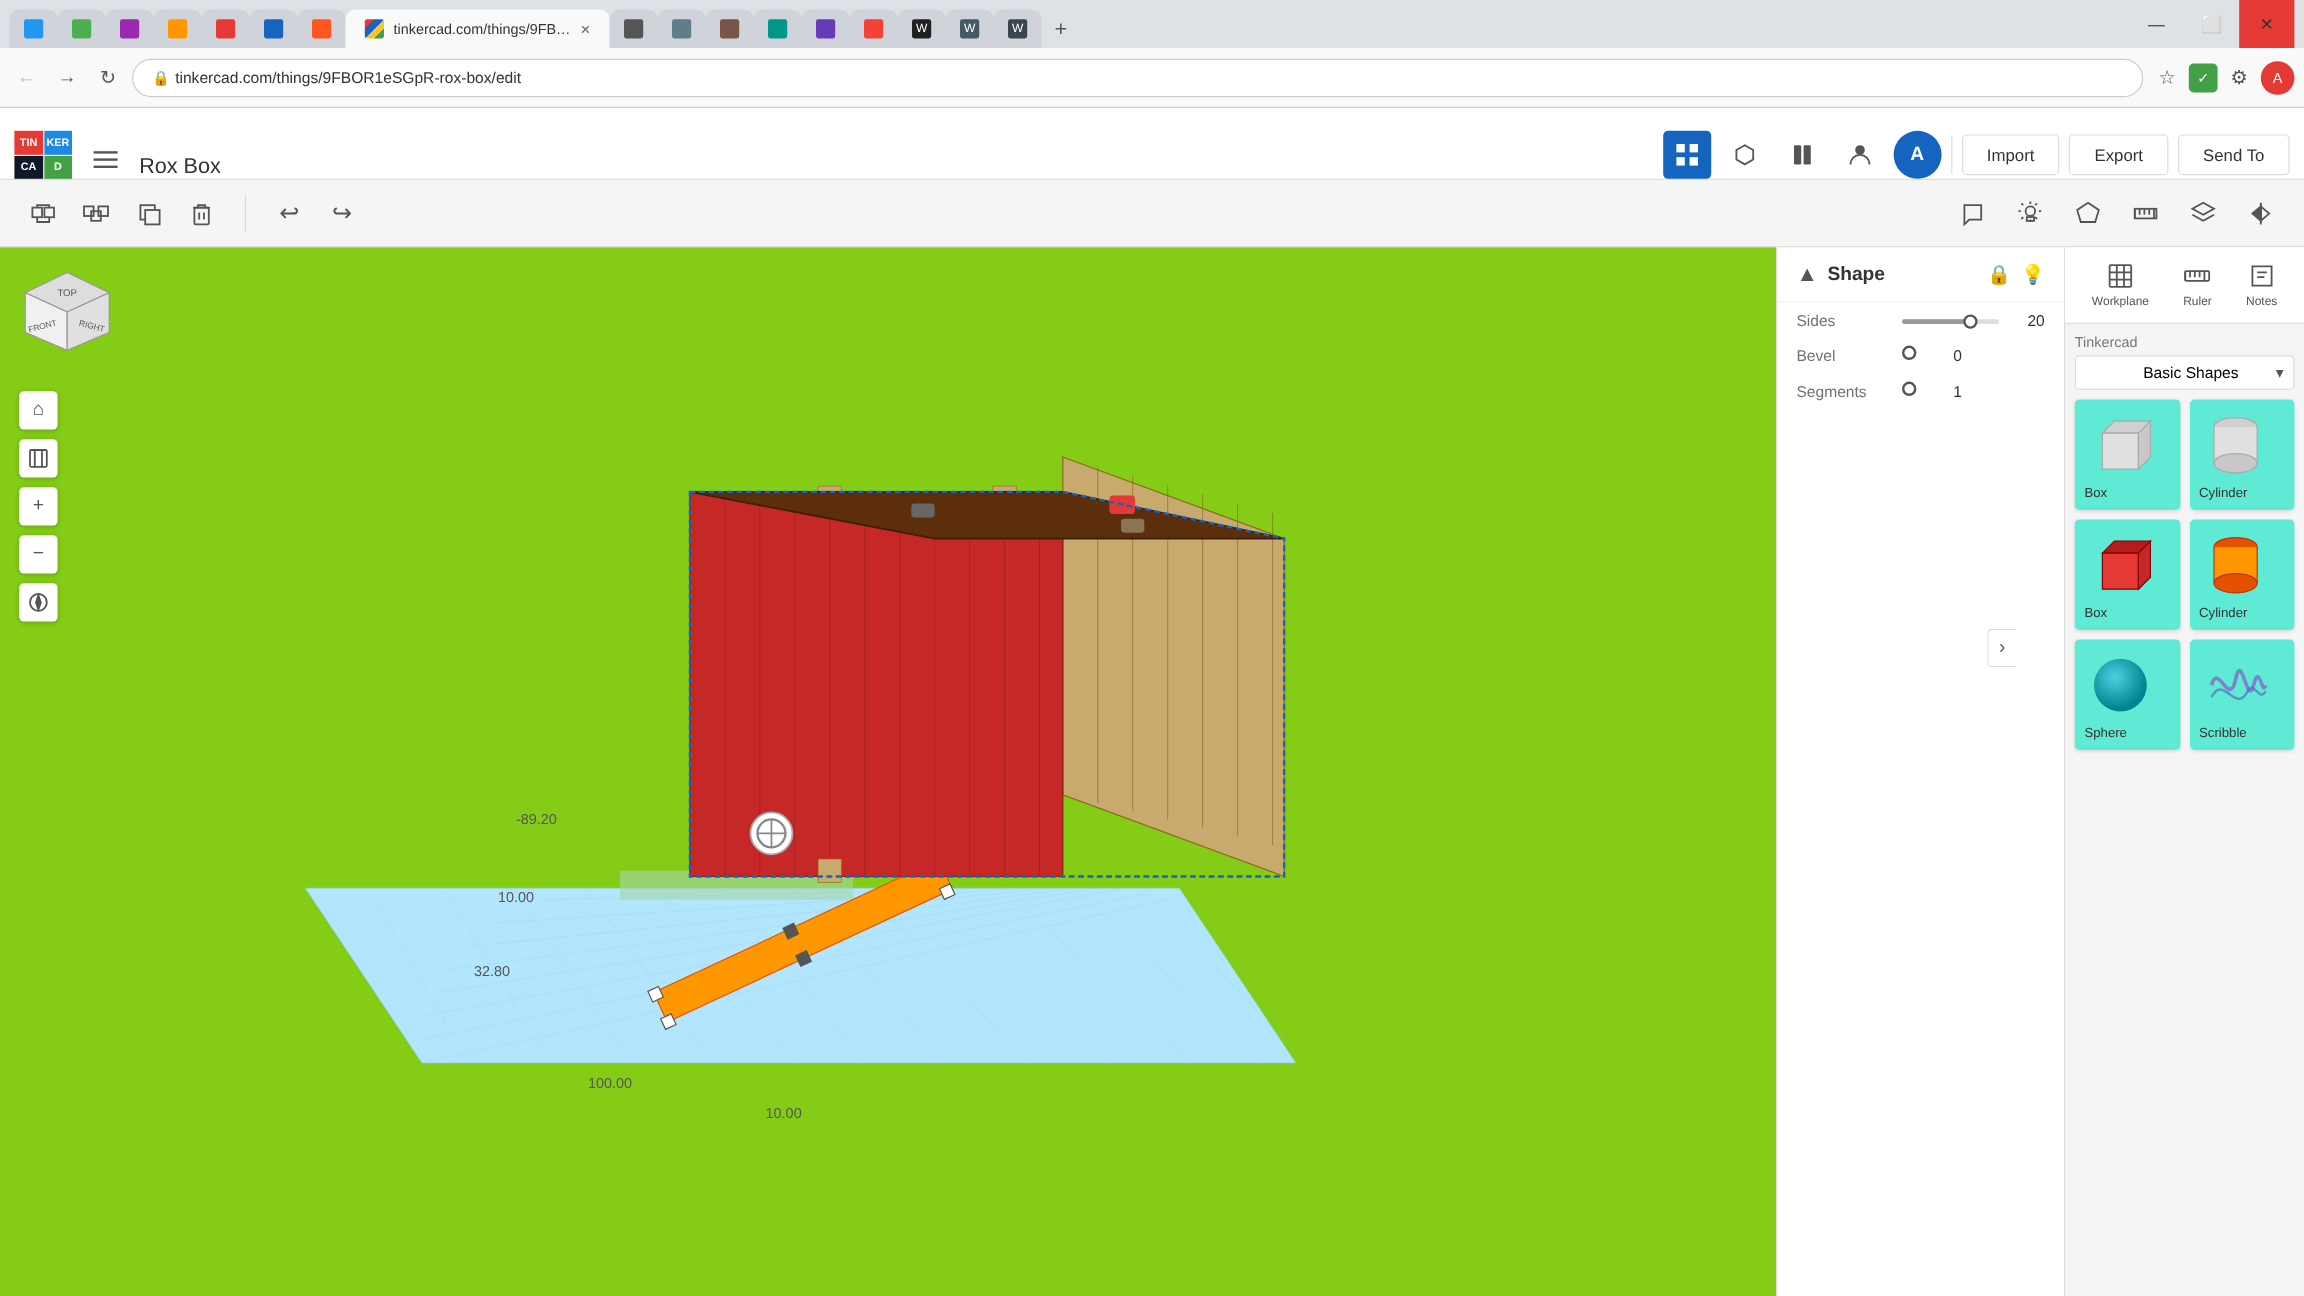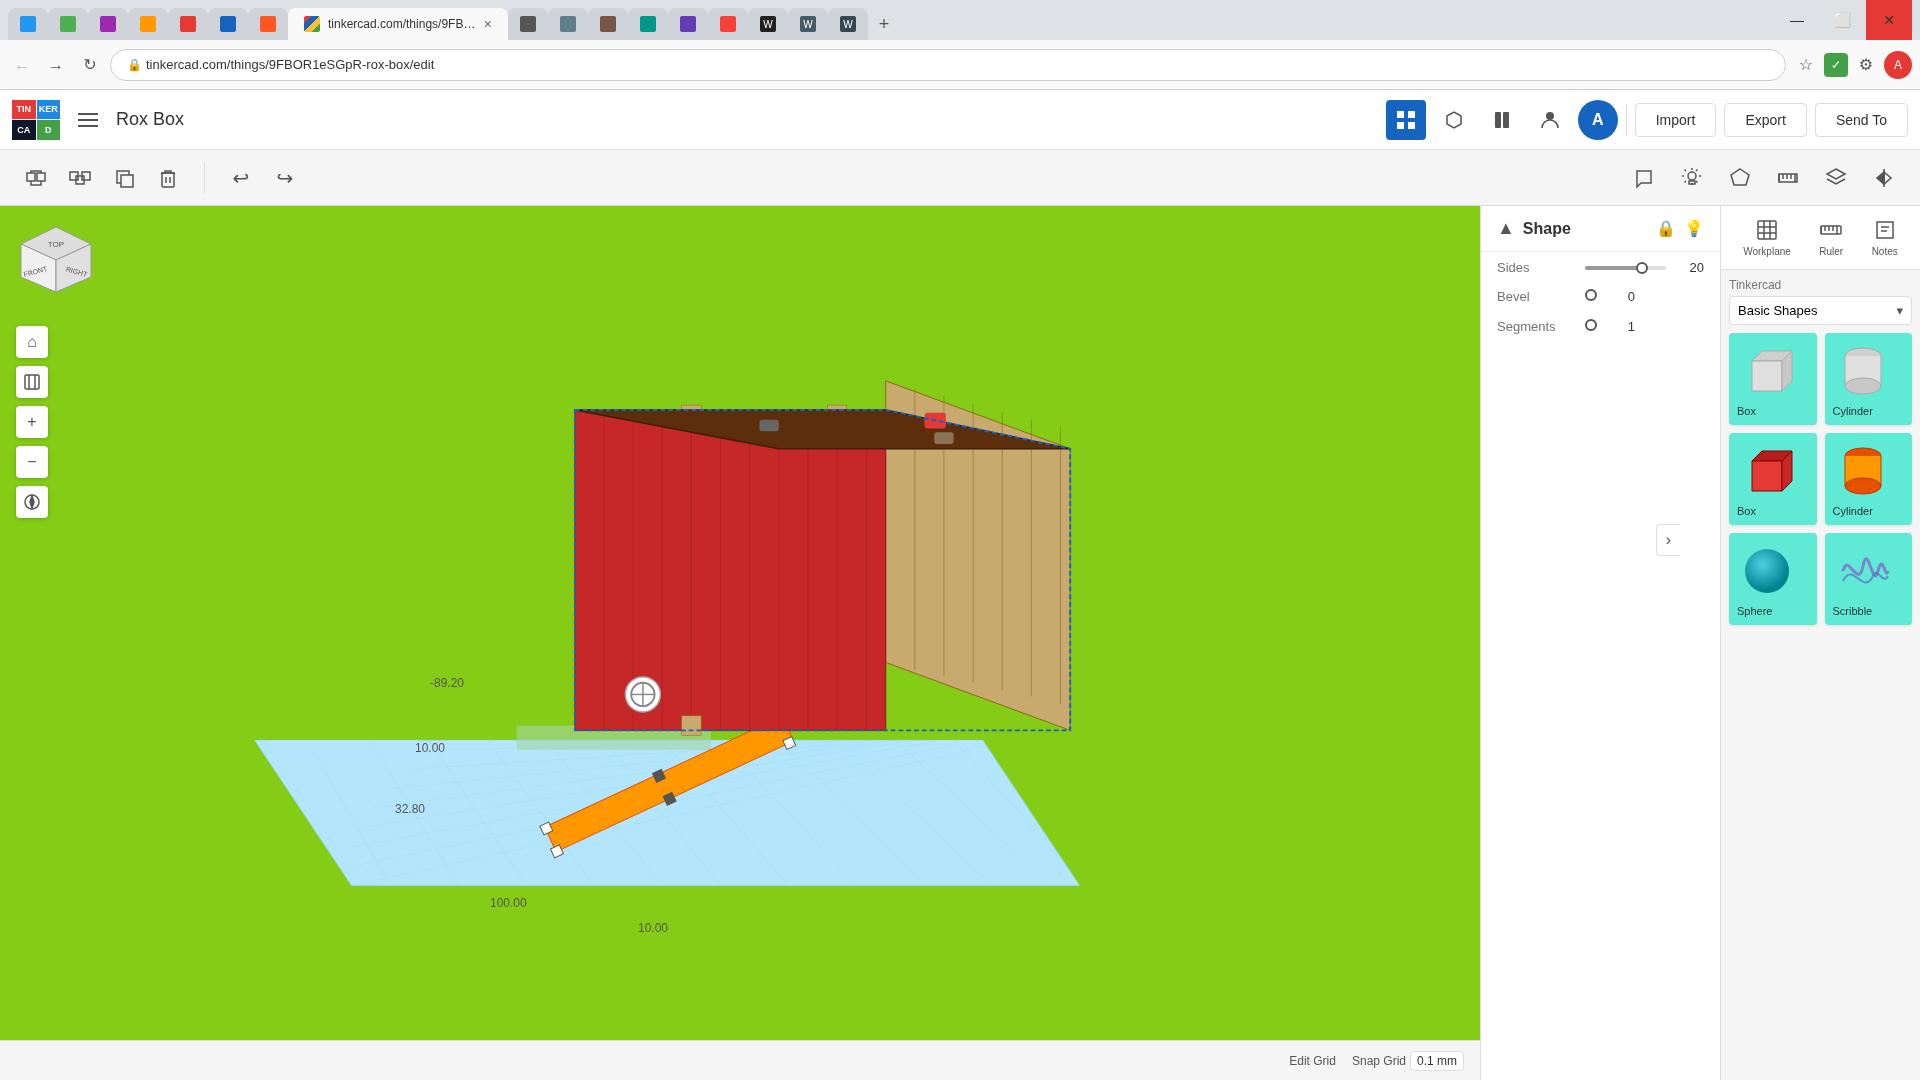--- a/index.html
+++ b/index.html
@@ -14,21 +14,21 @@
     .tab-close { margin-left: auto; color: #666; cursor: pointer; font-size: 14px; }
     .tab-new { width: 32px; height: 32px; display: flex; align-items: center; justify-content: center; color: #555; font-size: 18px; cursor: pointer; }
     .nav-bar { height: 50px; background: #f9f9f9; display: flex; align-items: center; padding: 0 8px; gap: 6px; border-bottom: 1px solid #ccc; }
     .nav-btn { width: 28px; height: 28px; display: flex; align-items: center; justify-content: center; border-radius: 50%; cursor: pointer; color: #555; font-size: 16px; }
     .nav-btn.disabled { color: #bbb; cursor: default; }
     .address-bar { flex: 1; height: 32px; background: #fff; border: 1px solid #ccc; border-radius: 16px; padding: 0 16px; font-size: 13px; color: #333; display: flex; align-items: center; }
     .nav-icons-right { display: flex; gap: 4px; align-items: center; }
 
     
     .app { display: flex; flex-direction: column; height: calc(1080px - 90px); background: #f0f0f0; }
-    .app-header { height: 60px; background: #fff; display: flex; align-items: center; padding: 0 12px; border-bottom: 1px solid #ddd; gap: 12px; }
+    .app-header { height: 60px; background: #fff; display: flex; align-items: flex-end; padding: 0 12px; border-bottom: 1px solid #ddd; gap: 12px; }
     .tinkercad-logo { width: 48px; height: 40px; display: grid; grid-template-columns: 1fr 1fr; grid-template-rows: 1fr 1fr; gap: 1px; }
     .logo-cell { display: flex; align-items: center; justify-content: center; font-size: 9px; font-weight: bold; color: #fff; }
     .logo-tl { background: #e53935; }
     .logo-tr { background: #1e88e5; }
     .logo-bl { background: #0f172a; }
     .logo-br { background: #43a047; }
     .hamburger-btn { width: 32px; height: 32px; display: flex; flex-direction: column; align-items: center; justify-content: center; gap: 4px; cursor: pointer; }
     .hamburger-btn span { width: 20px; height: 2px; background: #555; display: block; }
     .project-title { font-size: 18px; font-weight: 500; color: #333; }
     .header-spacer { flex: 1; }
@@ -87,21 +87,21 @@
     .prop-value { width: 30px; text-align: right; font-size: 13px; color: #333; }
 
     
     .right-sidebar { width: 200px; background: #f5f5f5; border-left: 1px solid #ddd; display: flex; flex-direction: column; }
     .right-sidebar-top { padding: 8px; display: flex; justify-content: space-around; align-items: center; border-bottom: 1px solid #ddd; background: #fff; }
     .sidebar-icon-btn { display: flex; flex-direction: column; align-items: center; gap: 4px; cursor: pointer; padding: 4px 8px; }
     .sidebar-icon-label { font-size: 10px; color: #555; }
 
     .shapes-library { padding: 8px; }
     .library-selector { display: flex; align-items: center; gap: 4px; padding: 6px 8px; background: #fff; border: 1px solid #ddd; border-radius: 4px; margin-bottom: 8px; font-size: 13px; cursor: pointer; }
-    .library-selector-label { flex: 1; }
+    .library-selector-label { flex: 1; margin-left: 48px; }
     .library-chevron { color: #555; }
 
     .shapes-grid { display: grid; grid-template-columns: 1fr 1fr; gap: 8px; }
     .shape-item { background: #5eead4; border-radius: 4px; padding: 8px; display: flex; flex-direction: column; align-items: flex-start; gap: 4px; cursor: pointer; box-shadow: 0 1px 3px rgba(0,0,0,0.1); }
     .shape-item-label { font-size: 11px; color: #333; text-align: center; }
 
     
     .bottom-bar { height: 40px; background: #f5f5f5; display: flex; align-items: center; padding: 0 16px; border-top: 1px solid #ddd; }
     .edit-grid-btn { margin-left: auto; font-size: 12px; color: #555; cursor: pointer; }
     .snap-grid { display: flex; align-items: center; gap: 4px; margin-left: 16px; }
@@ -463,27 +463,20 @@
       </div>
 
       
       <div class="measurement" style="left:430px;top:470px;">-89.20</div>
       <div class="measurement" style="left:415px;top:535px;">10.00</div>
       <div class="measurement" style="left:395px;top:596px;">32.80</div>
       <div class="measurement" style="left:490px;top:645px;margin-top:45px;">100.00</div>
       <div class="measurement" style="left:638px;top:715px;">10.00</div>
 
       
-      <div class="bottom-bar" style="position:absolute;bottom:0;left:0;right:0;">
-        <div class="edit-grid-btn">Edit Grid</div>
-        <div class="snap-grid">
-          <span class="snap-grid-label">Snap Grid</span>
-          <span class="snap-grid-value">0.1 mm</span>
-        </div>
-      </div>
     </div>
 
     <div class="shape-panel">
       <div class="shape-panel-header">
         <span class="collapse-chevron">▲</span>
         <span class="shape-panel-title">Shape</span>
         <div class="shape-panel-icons">
           <span style="color:#555;cursor:pointer;">🔒</span>
           <span style="color:#555;cursor:pointer;">💡</span>
         </div>

